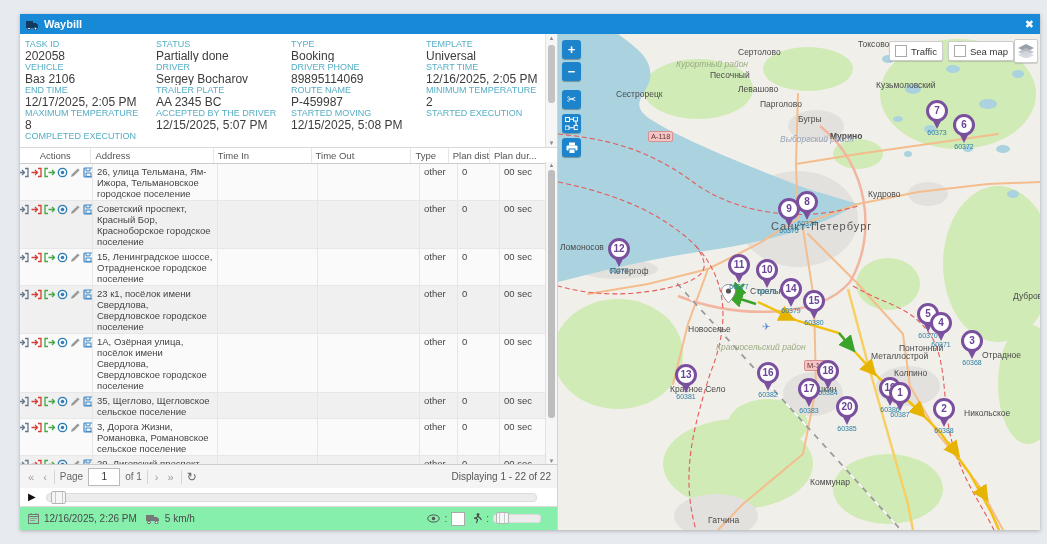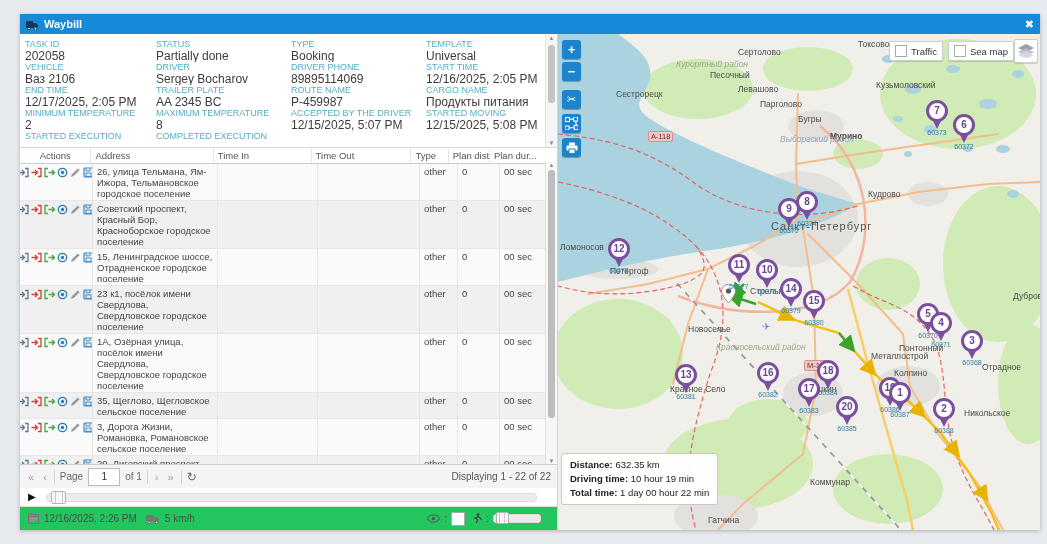--- a/index.html
+++ b/index.html
@@ -48,21 +48,21 @@
   .pager .sep{width:1px;height:14px;background:#d6d6d6;}
   .pager input{width:26px;height:14px;border:1px solid #b9b9b9;font-size:10px;text-align:center;font-family:"Liberation Sans",sans-serif;color:#333;}
   .pager .refresh{color:#666;font-size:12px;cursor:pointer;}
   .pager .status{margin-left:auto;font-size:10px;color:#555;}
   
   .playbar{height:18px;background:#fff;display:flex;align-items:center;}
   .playbtn{font-size:10px;color:#111;margin:0 10px 0 8px;cursor:pointer;line-height:1;}
   .ptrack{flex:1;height:7px;background:#ececec;border:1px solid #dcdcdc;border-radius:4px;margin-right:20px;position:relative;}
   .pthumb{position:absolute;left:4px;top:-3px;width:13px;height:11px;background:#f6f6f6;border:1px solid #b5b5b5;border-radius:2px;background-image:repeating-linear-gradient(90deg,transparent 0 3px,#c9c9c9 3px 4px,transparent 4px 7px);cursor:pointer;}
   
-  .statusbar{height:24px;background:#22c55e;border-top:1px solid #ddd;display:flex;align-items:center;font-size:10px;color:#4a4a4a;padding:0 8px;gap:5px;box-sizing:border-box;text-align:right;}
+  .statusbar{height:24px;background:#86efac;border-top:1px solid #ddd;display:flex;align-items:center;font-size:10px;color:#4a4a4a;padding:0 8px;gap:5px;box-sizing:border-box;text-align:right;}
   .sicon{display:inline-flex;}
   .statusbar .right{margin-left:auto;display:flex;align-items:center;gap:4px;margin-right:8px;}
   .cbx{width:12px;height:12px;border:1px solid #aaa;background:#fff;display:inline-block;cursor:pointer;}
   .mini-track{width:46px;height:7px;background:#ececec;border:1px solid #dcdcdc;border-radius:3px;position:relative;}
   .mini-thumb{position:absolute;left:2px;top:-3px;width:11px;height:10px;background:#f6f6f6;border:1px solid #b5b5b5;border-radius:2px;background-image:repeating-linear-gradient(90deg,transparent 0 2px,#c9c9c9 2px 3px,transparent 3px 5px);cursor:pointer;}
   
   .map{width:482px;height:496px;position:relative;overflow:hidden;background:#f1efe9;}
   .map svg.base{position:absolute;left:0;top:0;}
   .maplabel{position:absolute;white-space:nowrap;pointer-events:none;}
   .maplabel.town{font-size:8.5px;color:#4a4a4a;}
@@ -155,24 +155,20 @@
   <div class="field">
     <div class="f-label">TRAILER PLATE</div>
     <div class="f-value">AA 2345 BC</div>
   </div>
 
   <div class="field">
     <div class="f-label">ROUTE NAME</div>
     <div class="f-value">P-459987</div>
   </div>
 
-  <div class="field">
-    <div class="f-label">CARGO NAME</div>
-    <div class="f-value">Продукты питания</div>
-  </div>
 
   <div class="field">
     <div class="f-label">MINIMUM TEMPERATURE</div>
     <div class="f-value">2</div>
   </div>
 
   <div class="field">
     <div class="f-label">MAXIMUM TEMPERATURE</div>
     <div class="f-value">8</div>
   </div>
@@ -773,21 +769,21 @@
           <div class="maplabel town" style="left: 52px; top: 232px;">Петергоф</div>
           <div class="maplabel town" style="left: 192px; top: 252px;">Стрельна</div>
           <div class="maplabel town" style="left: 130px; top: 290px;">Новоселье</div>
           <div class="maplabel area" style="left: 158px; top: 308px;">Красносельский район</div>
           <div class="maplabel town" style="left: 112px; top: 350px;">Красное Село</div>
           <div class="maplabel town" style="left: 248px; top: 350px;">Пушкин</div>
           <div class="maplabel town" style="left: 336px; top: 334px;">Колпино</div>
           <div class="maplabel town" style="left: 313px; top: 289px; margin-top: 28px;">Металлострой</div>
           <div class="maplabel town" style="left: 341px; top: 309px;">Понтонный</div>
           <div class="maplabel town" style="left: 406px; top: 374px;">Никольское</div>
-          <div class="maplabel town" style="left: 424px; top: 328px;">Отрадное</div>
+          <div class="maplabel town" style="left: 424px; top: 316px;">Отрадное</div>
           <div class="maplabel town" style="left: 455px; top: 257px;">Дубровка</div>
           <div class="maplabel town" style="left: 150px; top: 481px;">Гатчина</div>
           <div class="maplabel town" style="left: 252px; top: 443px;">Коммунар</div>
           <div class="maplabel badge" style="left: 246px; top: 326px;">М-11</div>
         </div>
       <div style="position:absolute;left:0;top:0;width:482px;height:496px;">
   <div class="marker" style="left: 331px; top: 348px; z-index: 99;">
     <div class="m-circle">
               <span class="m-num">1</span>
             </div>
@@ -993,20 +989,15 @@
         </span>
       </div>
       <div class="layersbtn">
         <svg width="16" height="14" viewBox="0 0 16 14">
             <path d="M8 0 L16 4 L8 8 L0 4 Z" fill="#9aa0a8"></path>
             <path d="M8 4 L16 8 L8 12 L0 8 Z" fill="#b8bec6" opacity="0.9"></path>
             <path d="M8 7 L16 11 L8 15 L0 11 Z" fill="#d3d8de" opacity="0.9"></path>
           </svg>
       </div>
 
-      <div class="infobox">
-        <div><b>Distance:</b> <span>632.35 km</span></div>
-        <div><b>Driving time:</b> <span>10 hour 19 min</span></div>
-        <div><b>Total time:</b> <span>1 day 00 hour 22 min</span></div>
-      </div>
     </div>
   </div>
 </div>
 
 </body></html>

